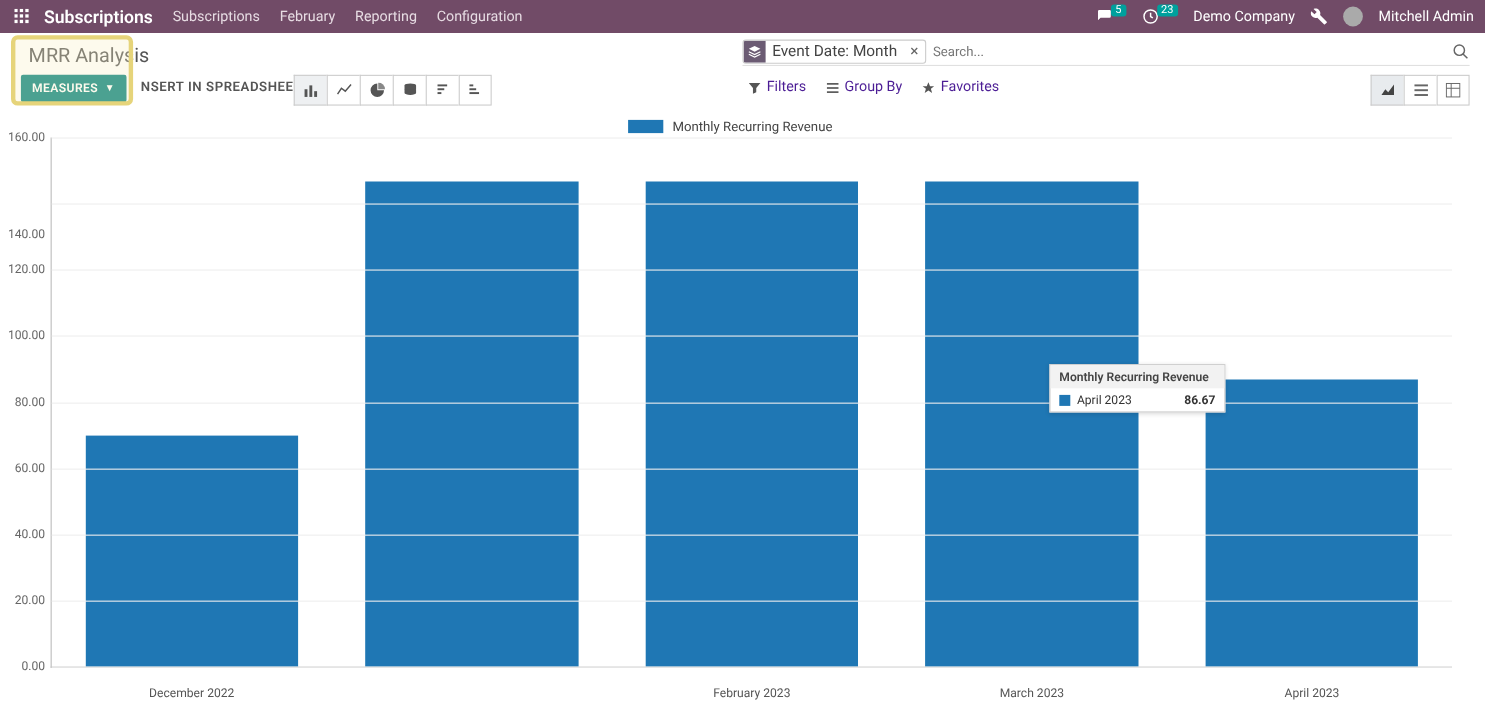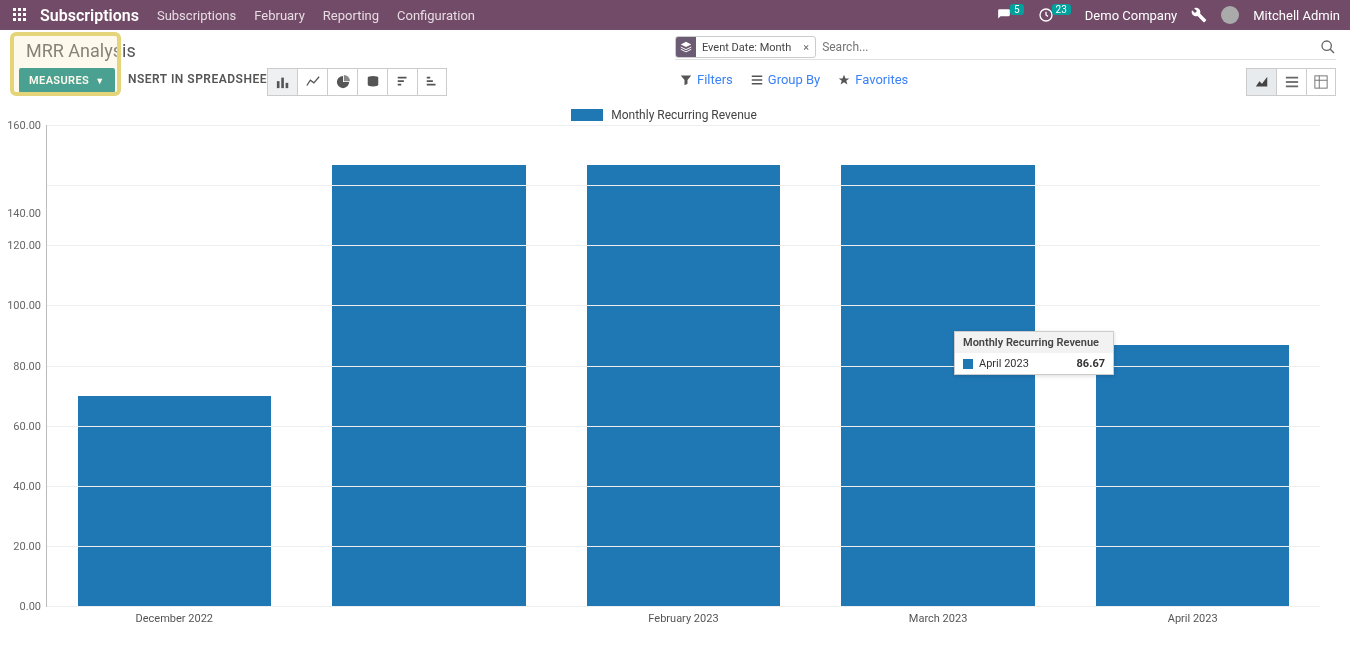--- a/index.html
+++ b/index.html
@@ -28,46 +28,46 @@
   .measures-btn .caret { font-size:9px; }
   .spreadsheet-btn { position:absolute; left:128px; top:42px; color:#555; font-size:12px; font-weight:600; letter-spacing:0.5px; }
 
   .chart-type-group { position:absolute; left:267px; top:38px; display:flex; }
   .ct-btn { width:30px; height:28px; border:1px solid #ccc; border-right:none; background:#fff; display:flex; align-items:center; justify-content:center; color:#666; cursor:pointer;}
   .ct-btn:last-child { border-right:1px solid #ccc; }
   .ct-btn.active { background:#eef0f2; }
 
   
   .searchrow { position:absolute; top:8px; left:675px; right:14px; height:22px; display:flex; align-items:center; border-bottom:1px solid #e0e0e0; padding-bottom:3px;}
-  .search-tag { display:flex; align-items:center; border:1px solid #ccc; border-radius:3px; overflow:hidden; font-size:11px; }
+  .search-tag { display:flex; align-items:center; border:1px solid #ccc; border-radius:3px; overflow:hidden; font-size:14px; }
   .search-tag .tagicon { background:#6b5b73; color:#fff; width:20px; height:20px; display:flex; align-items:center; justify-content:center;}
   .search-tag .taglabel { padding:0 6px; color:#444; }
   .search-tag .tagclose { padding:0 6px; color:#666; cursor:pointer;}
   .search-input { flex:1; border:none; outline:none; font-size:12px; padding:2px 6px; background:transparent;}
   .search-icon { color:#888; }
 
-  .filterrow { position:absolute; top:42px; left:680px; display:flex; gap:18px; color:#3b82f6; font-size:13px;}
+  .filterrow { position:absolute; top:42px; left:680px; display:flex; gap:18px; color:#4c1d95; font-size:13px;}
   .filterrow .fitem { display:flex; align-items:center; gap:5px; cursor:pointer;}
 
   .view-switch { position:absolute; right:14px; top:38px; display:flex;}
   .view-switch .vbtn { width:30px; height:28px; border:1px solid #ccc; border-right:none; background:#fff; display:flex; align-items:center; justify-content:center; color:#666; cursor:pointer;}
   .view-switch .vbtn:last-child { border-right:1px solid #ccc;}
   .view-switch .vbtn.active { background:#e8ebee; color:#444;}
 
   
   .chart-wrap { position:absolute; left:8px; right:30px; top:75px; bottom:5px; }
   .legend { text-align:center; height:20px; font-size:12px; color:#444; display:flex; align-items:center; justify-content:center; gap:8px;}
   .legend .swatch { width:32px; height:12px; background:#1f77b4; display:inline-block;}
   .plot { position:absolute; left:38px; right:0; top:20px; bottom:40px; border-left:1px solid #bbb; border-bottom:1px solid #bbb;}
   .grid-line { position:absolute; left:0; right:0; border-top:1px solid #eee; }
   .ytick { position:absolute; right:100%; transform:translateY(-50%); padding-right:6px; font-size:11px; color:#666; white-space:nowrap;}
   .bars { position:absolute; left:0; right:0; top:0; bottom:0; display:flex; }
   .bar-slot { flex:1; position:relative;}
   .bar { position:absolute; bottom:0; background:#1f77b4; }
-  .xtick { position:absolute; top:100%; left:0; right:0; text-align:center; padding-top:6px; font-size:11px; color:#555;}
+  .xtick { position:absolute; top:100%; left:0; right:0; text-align:center; padding-top:18px; font-size:11px; color:#555;}
   .xlabel-abs { position:absolute; left:0; right:0; bottom:2px; text-align:center; font-size:12px; color:#555;}
 
   
   .tooltip { position:absolute; background:#fff; border:1px solid #ccc; box-shadow:0 1px 4px rgba(0,0,0,0.15); font-size:11px; min-width:160px; z-index:10;}
   .tooltip .tt-head { background:#f2f2f2; padding:4px 8px; font-weight:600; color:#444;}
   .tooltip .tt-body { padding:4px 8px; display:flex; align-items:center; gap:6px;}
   .tooltip .tt-body .sq { width:10px; height:10px; background:#1f77b4;}
   .tooltip .tt-body .val { margin-left:auto; font-weight:700;}
 
   svg { display:block; }

